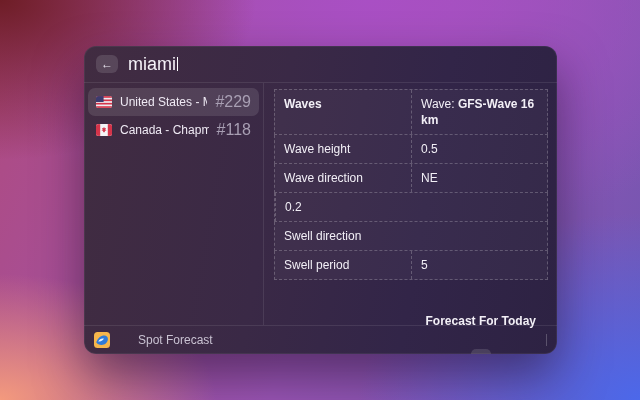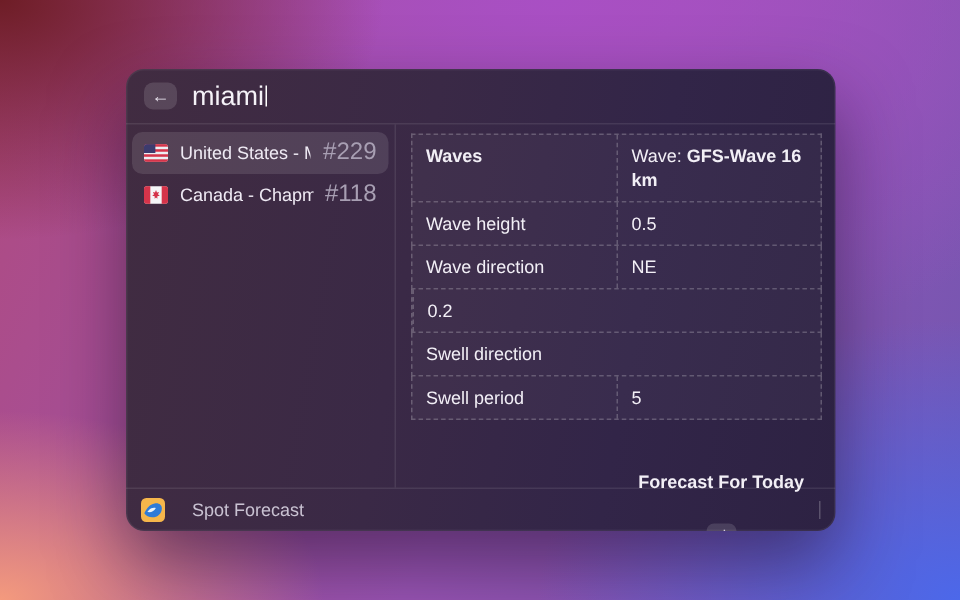--- a/index.html
+++ b/index.html
@@ -82,21 +82,21 @@
   .bold { font-weight:700; }
   
   .footer {
     flex:0 0 29px; height:29px;
     border-top:1px solid rgba(255,255,255,0.09);
     display:flex; align-items:center;
     padding:0 8px 0 10px; gap:8px;
     font-size:12px;
   }
   .app-icon { width:16px; height:16px; display:flex; }
-  .app-name { color:#c9c2d2; flex:1; margin-left:10px; }
+  .app-name { color:#c9c2d2; flex:1; margin-left:20px; }
   .footer-action {
     display:flex; align-items:center; gap:21px;
     background:none; border:none; color:inherit;
     font-family:inherit; font-size:12px; cursor:default; padding:0;flex-direction:column;
   }
   .primary-label { font-weight:700; color:#f2eff6; }
   .actions-label { color:#b9b1c4; }
   .key {
     height:18px; min-width:20px; padding:0 5px; border-radius:5px;
     background:rgba(255,255,255,0.13); color:#d4cdde;

